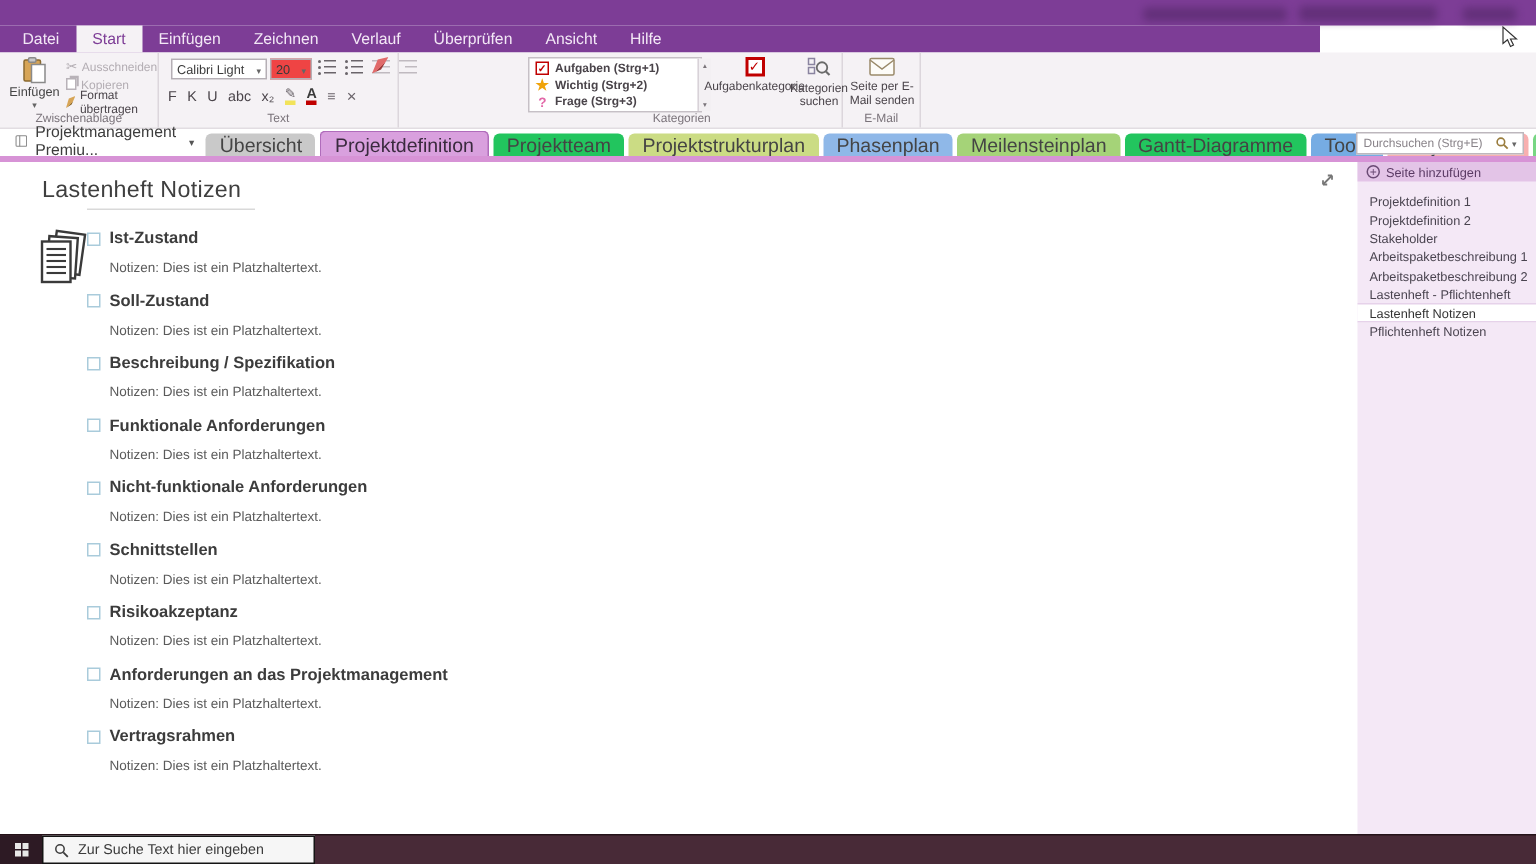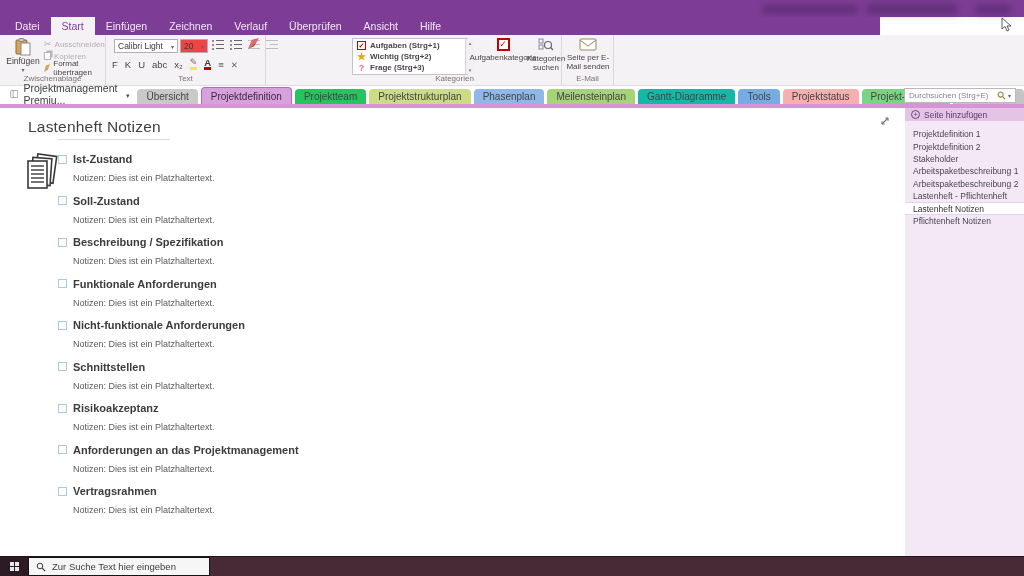--- a/index.html
+++ b/index.html
@@ -68,21 +68,21 @@
   .btn-catsearch { left:178px; width:40px; }
   .task-big-ic { width:13px; height:13px; border:2px solid #c00000; background:#fff; color:#c00000; font-size:9px; display:flex; align-items:center; justify-content:center; }
   .task-big-ic::before { content:"✓"; }
   .btn-mail { left:3px; width:46px; }
 
   
   .tabrow { position:absolute; left:0; top:86px; width:1024px; height:18px; background:#fff; display:flex; align-items:flex-end; }
   .nb-sel { display:flex; align-items:center; gap:5px; padding:0 8px 2px 10px; font-size:10.5px; color:#3d3d3d; height:18px; }
   .nb-arr::before { content:"▾"; font-size:7px; color:#555; }
   .tabs { display:flex; align-items:flex-end; gap:3px; }
-  .tab { height:15px; border-radius:4px 4px 0 0; font-size:10px; color:#444; display:flex; align-items:center; padding:0 9px; white-space:nowrap; }
+  .tab { height:15px; border-radius:4px 4px 0 0; font-size:13px; color:#444; display:flex; align-items:center; padding:0 9px; white-space:nowrap; }
   .tab.active { height:17px; border:1px solid #b06cbb; border-bottom:none; color:#3a2a3e; }
   .tab.plain { border:1px solid #c9c9c9; border-bottom:none; color:#666; padding:0 7px; }
   .nb-search { position:absolute; right:8px; top:2px; width:112px; height:15px; border:1px solid #bdb7bd; background:#fff; display:flex; align-items:center; justify-content:space-between; padding:0 4px; font-size:8px; color:#8a848a; }
   .nb-search .right { display:flex; align-items:center; gap:2px; }
 
   .pinkbar { position:absolute; left:0; top:104px; width:1024px; height:4px; background:#d793d6; }
 
   
   .main { position:absolute; left:0; top:108px; width:905px; height:448px; background:#fff; }
   .page-title { position:absolute; left:28px; top:10px; font-size:15.5px; color:#3f3f3f; letter-spacing:.2px; }
@@ -296,21 +296,21 @@
       <div class="tab active" style="background: rgb(217, 160, 222);">Projektdefinition</div>
 
       <div class="tab" style="background: #22c55e;">Projektteam</div>
 
       <div class="tab" style="background: rgb(203, 220, 132);">Projektstrukturplan</div>
 
       <div class="tab" style="background: rgb(143, 184, 232);">Phasenplan</div>
 
       <div class="tab" style="background: rgb(165, 211, 120);">Meilensteinplan</div>
 
-      <div class="tab" style="background: #14b8a6;">Gantt-Diagramme</div>
+      <div class="tab" style="background: #22c55e;">Gantt-Diagramme</div>
 
       <div class="tab" style="background: rgb(118, 172, 227);">Tools</div>
 
       <div class="tab" style="background: rgb(248, 175, 175);">Projektstatus</div>
 
       <div class="tab" style="background: rgb(119, 214, 131);">Projekt-Meeting</div>
 
       <div class="tab" style="background: rgb(196, 196, 196);">Ressourcen</div>
 
       <div class="tab plain" style="background: rgb(255, 255, 255);">+</div>

